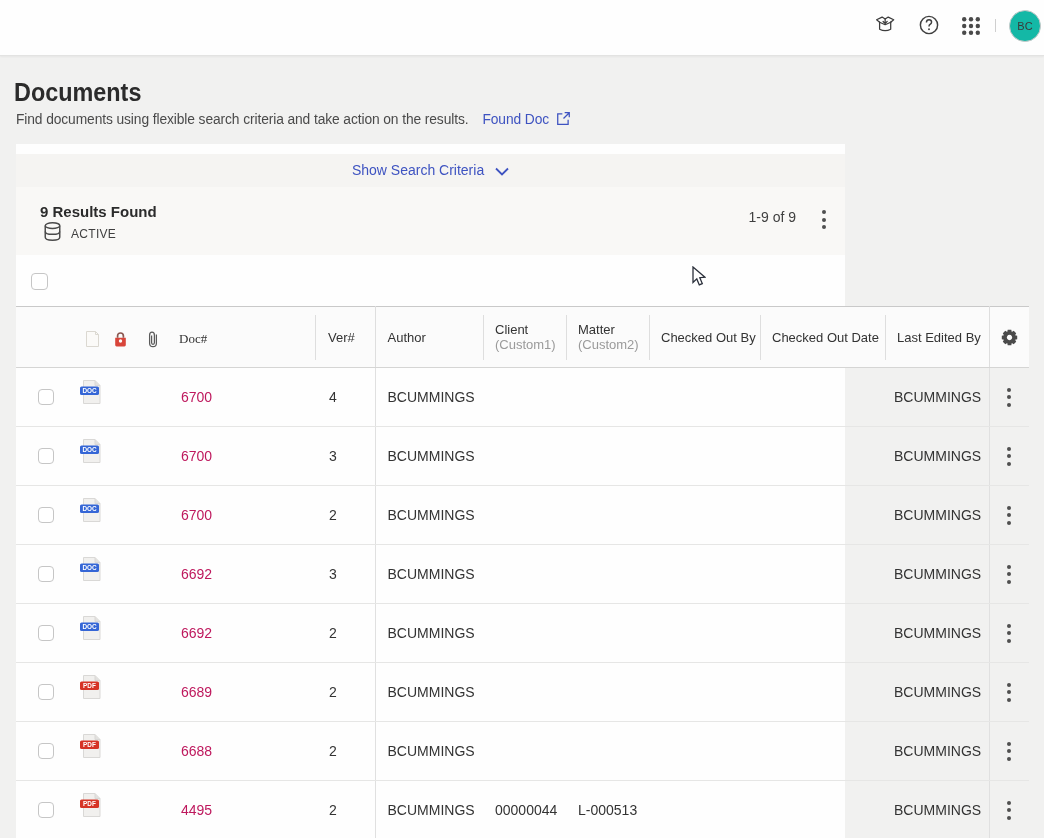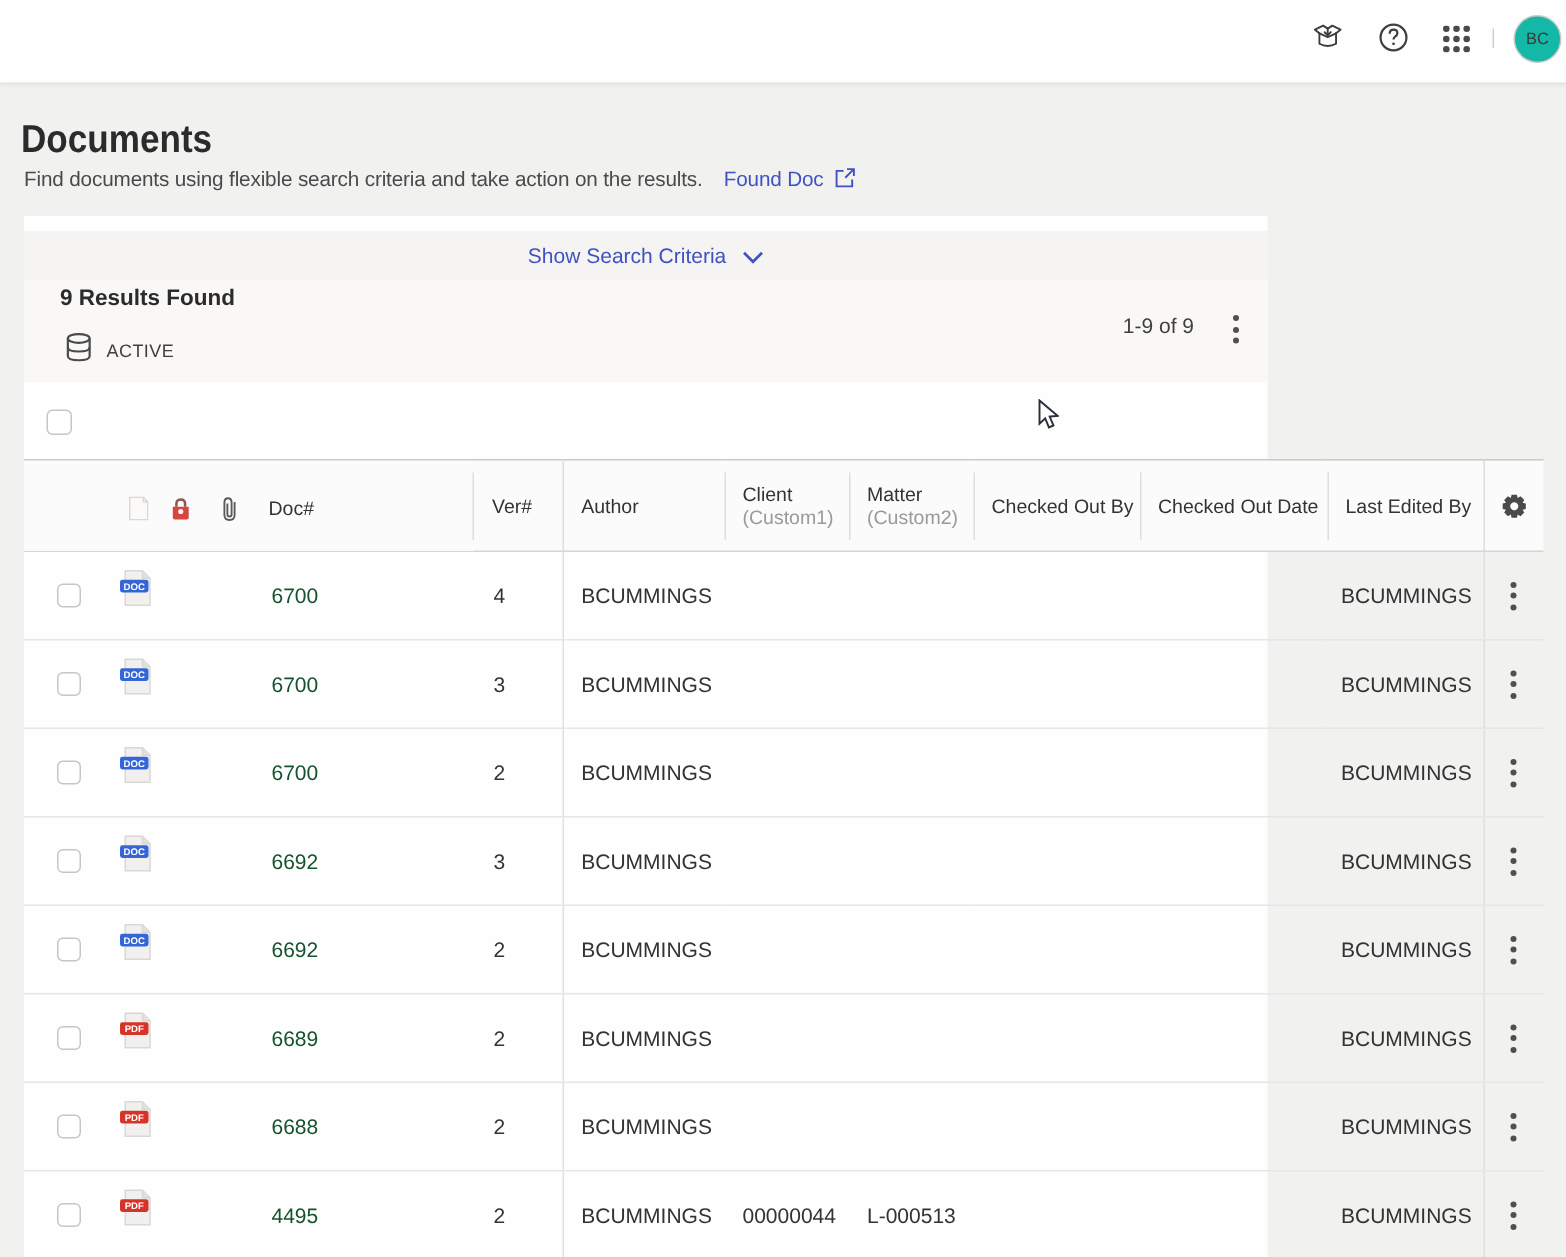--- a/index.html
+++ b/index.html
@@ -10,44 +10,44 @@
 .vdiv { position:absolute; left:995px; top:19px; width:1px; height:13px; background:#cfcfcf; }
 .avatar { position:absolute; left:1009px; top:10px; width:32px; height:32px; border-radius:50%; border:1px solid #c9c9c9; background:#14b8a6; color:#3a3a3a; font-size:11px; line-height:30px; text-align:center; }
 h1 { position:absolute; left:14px; top:77px; font-size:26px; font-weight:bold; color:#2b2b2b; letter-spacing:0; transform:scaleX(0.9); transform-origin:left top; white-space:nowrap; }
 .sub { position:absolute; left:16px; top:111px; font-size:13.8px; letter-spacing:-0.1px; color:#4a4a4a; }
 .sub a { color:#3e53c1; text-decoration:none; }
 .panel { position:absolute; left:16px; top:144px; width:829px; height:694px; background:#fefefe; }
 .strip { height:10px; background:#fefefe; }
 .criteria { height:33px; background:#f5f4f2; text-align:center; font-size:14px; color:#3e53c1; line-height:33px; }
 .criteria svg { vertical-align:middle; margin-left:7px; }
 .results { position:relative; height:68px; background:#f9f8f6; }
-.rf { position:absolute; left:24px; top:3px; font-size:15px; font-weight:bold; color:#2b2b2b; }
+.rf { position:absolute; left:24px; top:16px; font-size:15px; font-weight:bold; color:#2b2b2b; }
 .active { position:absolute; left:55px; top:40px; font-size:12px; color:#404040; letter-spacing:.3px; }
 .dbicon { position:absolute; left:27px; top:34px; }
 .pg { position:absolute; right:49px; top:22px; font-size:14px; color:#3f3f3f; }
 .kebab { position:absolute; width:5px; }
 .kebab i { display:block; width:4px; height:4px; border-radius:50%; background:#4f4f4f; margin:0 auto 3.5px; }
 .kebab i:last-child { margin-bottom:0; }
 .selectall { position:relative; height:51px; background:#fefefe; }
 .cb { display:block; width:17px; height:17px; border:1px solid #c6c6c6; border-radius:4px; background:#fff; }
 .selectall .cb { position:absolute; left:15px; top:18px; }
 table { border-collapse:collapse; table-layout:fixed; width:1013px; }
 col.c1{width:300px} col.c2{width:59px} col.c3{width:108px} col.c4{width:83px} col.c5{width:83px} col.c6{width:111px} col.c7{width:125px} col.c8{width:104px} col.c9{width:40px}
 thead td { height:61px; border-top:1px solid #c9c9c9; border-bottom:1px solid #d5d5d4; background:#fbfbfb; font-size:13px; color:#333; padding-left:12px; vertical-align:middle; }
-thead td.gR { background:linear-gradient(#dedede,#dedede) right center / 1px 45px no-repeat, #fbfbfb; }
+thead td.gR { background:linear-gradient(#dedede,#dedede) right center / 1px 45px no-repeat, #fbfbfb;font-family:Liberation Serif, serif; }
 thead td.gL { background:linear-gradient(#dedede,#dedede) left center / 1px 45px no-repeat, #fbfbfb; }
 thead td.fb { border-right:1px solid #dedede; }
 thead .sub2 { color:#9a9a9a;margin-top:40px; }
 tbody td { height:59px; border-bottom:1px solid #e6e6e5; font-size:14px; color:#333; padding-left:12px; vertical-align:middle; }
 tbody td.bR { border-right:1px solid #e0e0e0; }
 tbody td:nth-child(8) { padding-left:9px; }
 td.first { padding-left:0; position:relative; }
 .rowcb { position:absolute; left:22px; top:21px; width:16px; height:16px; border:1px solid #c6c6c6; border-radius:4px; background:#fff; }
 .ficon { position:absolute; left:62px; top:11px; }
-.doclink { position:absolute; left:165px; top:50%; transform:translateY(-50%); color:#14532d; font-size:14px; text-decoration:none; }
+.doclink { position:absolute; left:165px; top:50%; transform:translateY(-50%); color:#be185d; font-size:14px; text-decoration:none; }
 td.ver { font-size:14px; padding-left:13px; }
 .gearcell { text-align:center; }
 .cursor { position:absolute; left:692px; top:266px; }
 </style>
 </head>
 <body>
 <div class="topbar">
   <svg width="19" height="16" viewBox="0 0 19 16" style="left:876px;top:16px" fill="none" stroke="#3d3d3d" stroke-width="1.25" stroke-linejoin="round" stroke-linecap="round">
     <path d="M3.6 6.2 V13.2 Q9.15 16.2 14.7 13.2 V6.2"></path>
     <path d="M3.6 6.2 L9.15 8.7 L14.7 6.2"></path>

